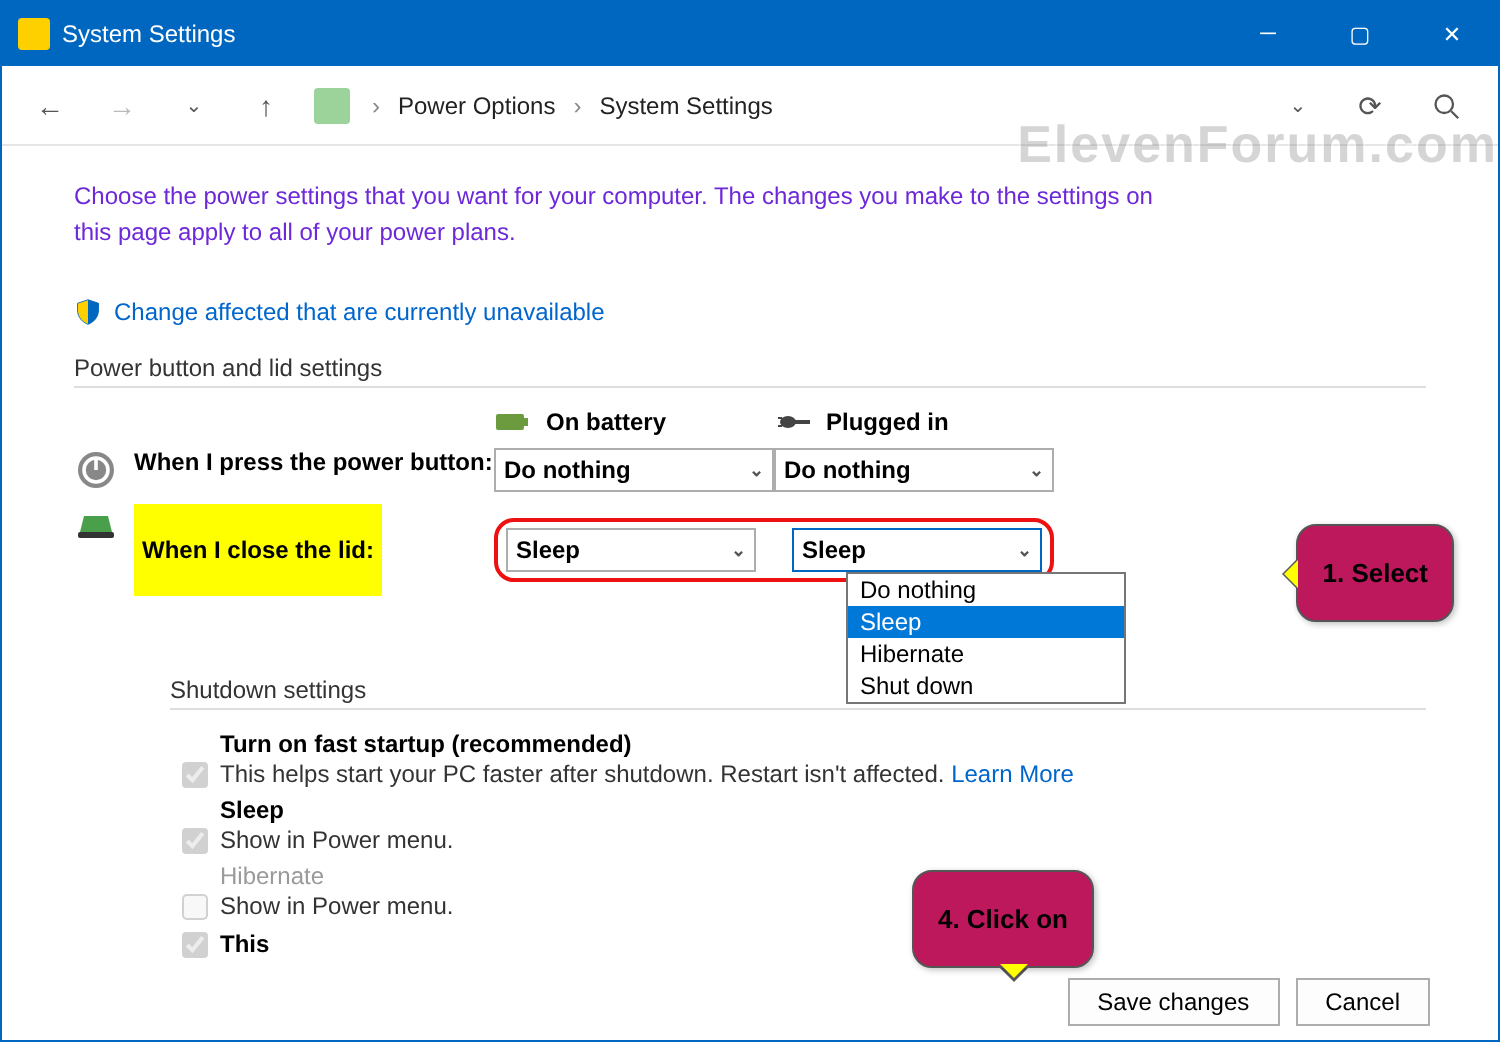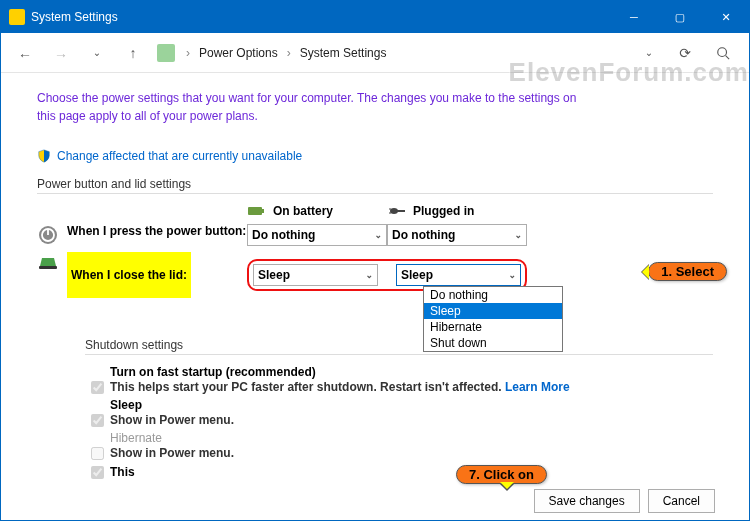--- a/index.html
+++ b/index.html
@@ -32,26 +32,26 @@
 .hl { background:#ffff00; padding:16px 4px; }
 select, .fakeselect { width:140px; height:22px; font-size:12px; border:1px solid #adadad; background:#fff; padding:0 4px; display:flex; align-items:center; justify-content:space-between; }
 .fakeselect .chev { font-size:9px; color:#555; }
 .rowbox { border:2px solid #e11; border-radius:10px; padding:3px 4px; display:flex; gap:18px; align-items:center; }
 .dropdown { position:absolute; border:1px solid #767676; background:#fff; font-size:12px; width:140px; z-index:5; }
 .dropdown .opt { padding:1px 6px; }
 .dropdown .opt.sel { background:#0078d7; color:#fff; }
 .shutdown { margin-top:40px;margin-left:48px; }
 .chkrow { display:flex; align-items:flex-end; gap:6px; font-size:12px; margin:4px 0 2px 6px; }
 .chkrow input { margin-top:2px; }
-.chkrow .sub { font-size:12px; color:#333; display:block; margin-top:1px;font-weight:bold; }
+.chkrow .sub { font-size:12px; color:#333; display:block; margin-top:1px; }
 .chkrow.disabled { color:#9a9a9a; }
 .chkrow a { color:#0066cc; text-decoration:none; }
 .footer { display:flex; gap:8px; justify-content:flex-end; padding:8px 34px 10px; }
 .footer button { height:24px; padding:0 14px; font-size:12px; border:1px solid #adadad; background:#fdfdfd; }
-.callout { position:absolute; background:#f97316; border:1px solid #555; border-radius:10px; padding:1px 12px; font-size:13px; font-weight:700; color:#000; box-shadow:1px 1px 3px rgba(0,0,0,.25); }
+.callout { position:absolute; background:#be185d; border:1px solid #555; border-radius:10px; padding:16px 12px; font-size:13px; font-weight:700; color:#000; box-shadow:1px 1px 3px rgba(0,0,0,.25); }
 .callout.c1 { top:261px; right:22px; }
 .callout.c1::before { content:""; position:absolute; left:-14px; top:50%; transform:translateY(-50%); border:7px solid transparent; border-right-color:#ffff00; }
 .callout.c1::after { content:""; position:absolute; left:-16px; top:50%; transform:translateY(-50%); border:8px solid transparent; border-right-color:#555; z-index:-1; }
 .callout.c2 { bottom:36px; right:202px; }
 .callout.c2::before { content:""; position:absolute; right:32px; bottom:-13px; border:7px solid transparent; border-top-color:#ffff00; }
 .callout.c2::after { content:""; position:absolute; right:31px; bottom:-16px; border:8px solid transparent; border-top-color:#555; z-index:-1; }
 .watermark { position:absolute; top:56px; left:0; right:0; text-align:right; font-size:26px; font-weight:700; color:#888; opacity:.35; letter-spacing:1px; pointer-events:none; text-shadow:1px 1px 0 #fff, -1px -1px 0 #fff; }
 </style>
 </head>
 <body>
@@ -188,18 +188,18 @@
       <div><span>Hibernate</span><span class="sub">Show in Power menu.</span></div>
     </div>
     <div class="chkrow">
       <input type="checkbox" checked="" disabled="" style="">
       <div><b>This</b></div>
     </div>
   </div>
 </div>
 
 <div class="callout c1">1. Select</div>
-<div class="callout c2">7. Click on</div>
+<div class="callout c2">4. Click on</div>
 
 <div class="footer">
   <button>Save changes</button>
   <button>Cancel</button>
 </div>
 
 </body></html>

